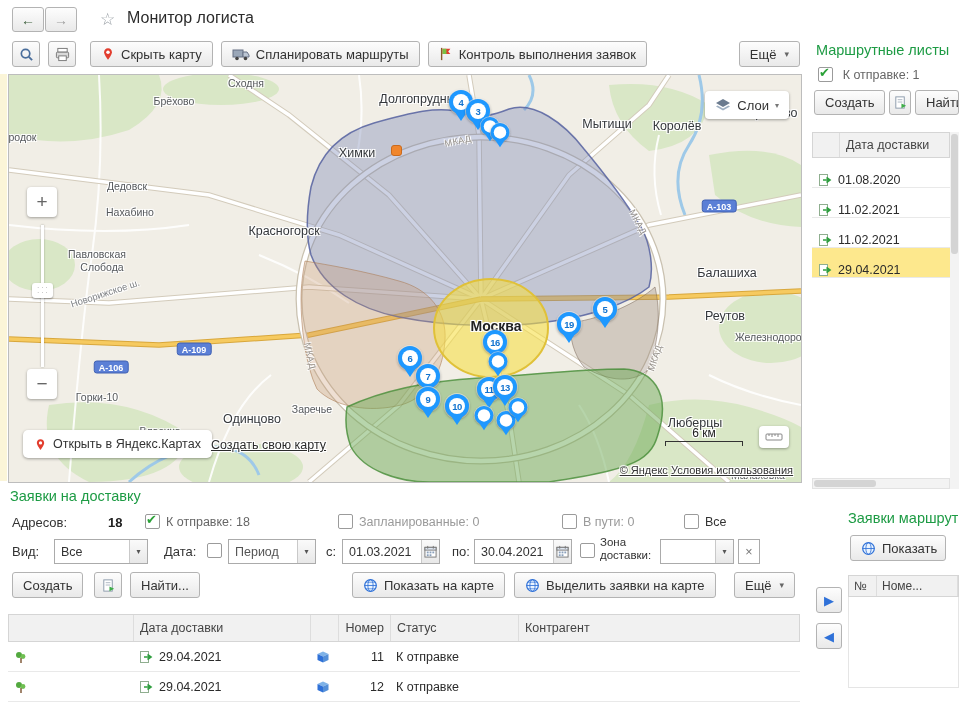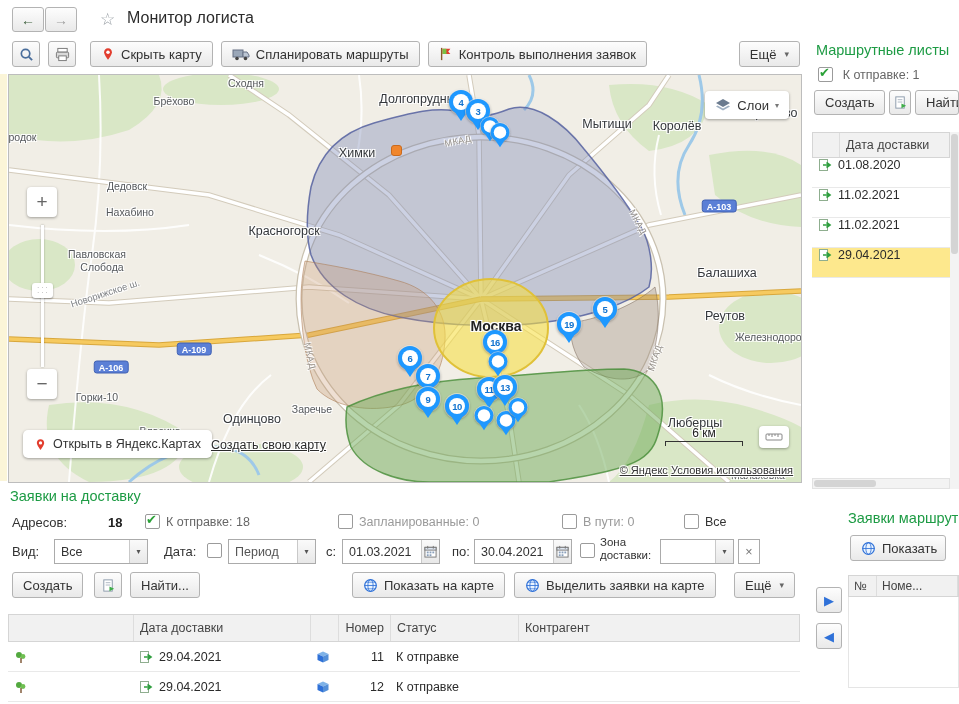--- a/index.html
+++ b/index.html
@@ -92,21 +92,21 @@
   .panel-routes{position:absolute;left:812px;top:40px;width:147px;height:452px;overflow:hidden;}
   .panel-routes .green-title{position:absolute;left:4px;top:2px;font-size:14.5px;}
   .rl-filter{position:absolute;left:6px;top:26px;white-space:nowrap;}
   .rl-toolbar{position:absolute;left:2px;top:50px;display:flex;gap:4px;width:145px;}
   .rl-toolbar .btn{height:25px;}
   .rl-table{position:absolute;left:0;top:92px;width:138px;}
   .rl-header{height:26px;background:#f1f1f1;border:1px solid #d5d5d5;display:flex;align-items:center;
     font-size:12.5px;color:#444;box-sizing:border-box;}
   .rl-header .icon-col{width:26px;height:100%;border-right:1px solid #ddd;}
   .rl-header .hdr-text{padding-left:6px;}
-  .rl-row{height:29px;display:flex;align-items:flex-start;border-bottom:1px solid #e9e9e9;font-size:12.5px;color:#2b2b2b;}
+  .rl-row{height:29px;display:flex;align-items:flex-end;border-bottom:1px solid #e9e9e9;font-size:12.5px;color:#2b2b2b;}
   .rl-row .icon-col{width:26px;display:flex;justify-content:center;}
   .rl-row.selected{background:#fde88d;}
   .hscroll{position:absolute;left:0;top:438px;width:138px;height:11px;background:#f3f3f3;border:1px solid #e2e2e2;box-sizing:border-box;}
   .hscroll .thumb{position:absolute;left:1px;top:1px;width:62px;height:7px;background:#d4d4d4;border-radius:3px;}
   .vscroll{position:absolute;right:0;top:92px;width:9px;height:357px;background:#f3f3f3;}
   .vscroll .thumb{position:absolute;left:1px;top:2px;width:7px;height:120px;background:#d4d4d4;border-radius:3px;}
 
   
   .requests{position:absolute;left:8px;top:488px;width:792px;height:216px;}
   .requests .green-title{position:absolute;left:2px;top:0;font-size:14.5px;}

